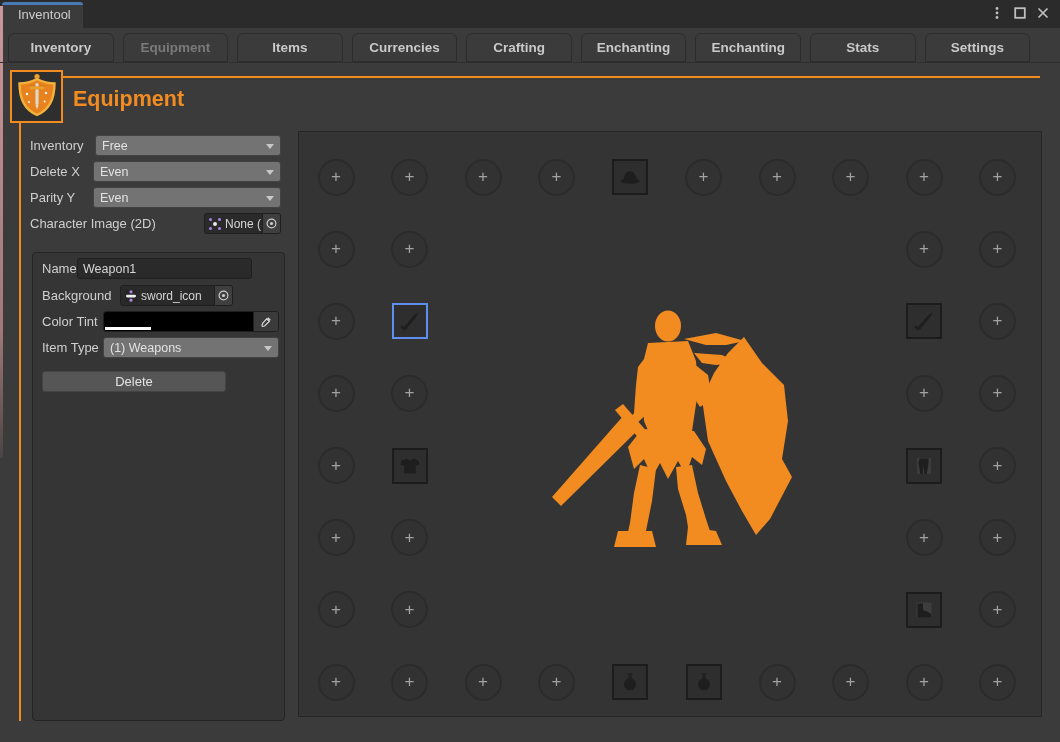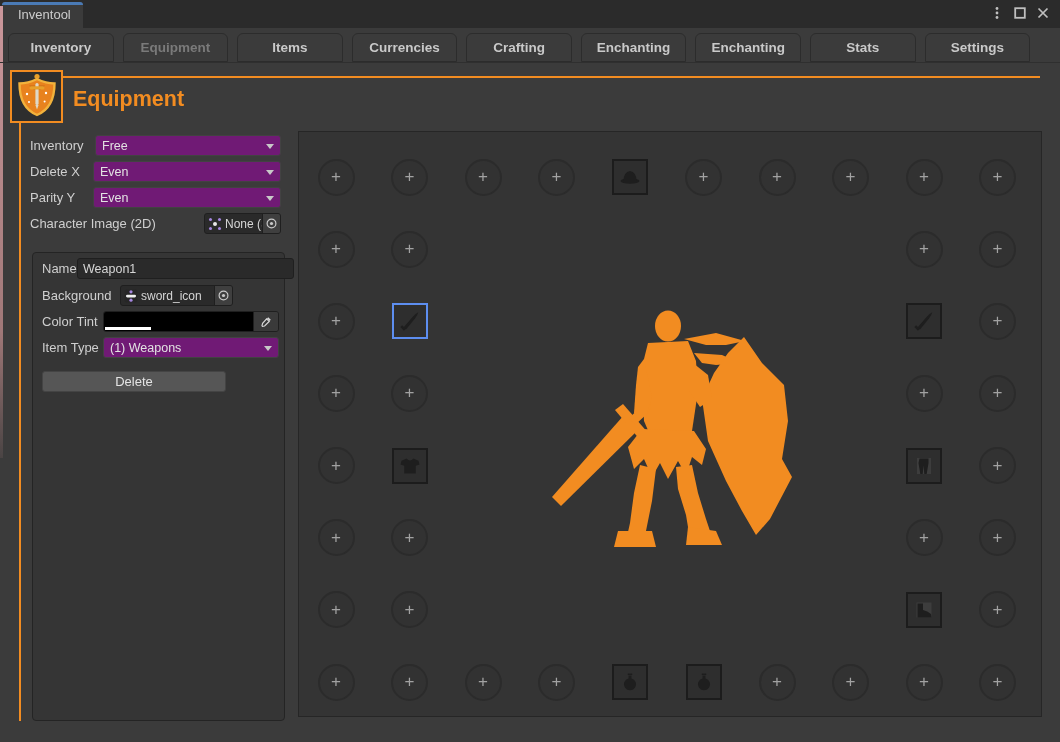--- a/index.html
+++ b/index.html
@@ -23,21 +23,21 @@
   .edge-artifact{position:absolute;left:0;top:6px;width:3px;height:452px;
     background:linear-gradient(#cb979b,#a07878 72%,#4a4444);}
   
   .logo-box{position:absolute;left:10px;top:70px;width:53px;height:53px;box-sizing:border-box;
     border:2px solid var(--accent);background:#2e2e2e;display:flex;align-items:center;justify-content:center;}
   .h-line{position:absolute;left:63px;top:76px;width:977px;height:2px;background:var(--accent);}
   .v-line{position:absolute;left:19px;top:122px;width:2px;height:599px;background:var(--accent);}
   .page-title{position:absolute;left:73px;top:87px;font-size:21.5px;font-weight:bold;color:var(--accent);}
   
   .flabel{position:absolute;font-size:13px;color:#cfcfcf;white-space:nowrap;}
-  .dropdown{position:absolute;height:21px;background:#701a75;border:1px solid #424242;border-radius:3px;
+  .dropdown{position:absolute;height:21px;background:#737373;border:1px solid #424242;border-radius:3px;
     box-sizing:border-box;color:#e2e2e2;font-size:12.5px;display:flex;align-items:center;padding:0 6px;}
   .dropdown .caret{position:absolute;right:6px;top:8px;width:0;height:0;
     border-left:4.5px solid transparent;border-right:4.5px solid transparent;border-top:5px solid #c8c8c8;}
   .textfield{position:absolute;height:21px;background:#2a2a2a;border:1px solid #1f1f1f;border-radius:3px;
     box-sizing:border-box;color:#d6d6d6;font-size:12.5px;display:flex;align-items:center;padding:0 5px;}
   .objfield{position:absolute;height:21px;background:#2a2a2a;border:1px solid #1f1f1f;border-radius:3px;
     box-sizing:border-box;color:#d6d6d6;font-size:12px;display:flex;align-items:center;overflow:hidden;}
   .objfield .thumb{flex:0 0 14px;height:14px;margin:0 3px 0 3px;position:relative;}
   .objfield .oftext{flex:1;white-space:nowrap;overflow:hidden;}
   .objfield .picker{flex:0 0 17px;height:100%;background:#3f3f3f;border-left:1px solid #1f1f1f;
@@ -166,21 +166,21 @@
       <svg width="11" height="11" viewBox="0 0 11 11">
           <circle cx="5.5" cy="5.5" r="4.4" fill="none" stroke="#c9c9c9" stroke-width="1.2"></circle>
           <circle cx="5.5" cy="5.5" r="1.6" fill="#c9c9c9"></circle>
         </svg>
     </span>
   </div>
 
   <div class="groupbox"></div>
 
   <div class="flabel" style="left:42px;top:261px">Name</div>
-  <div class="textfield" style="left:77px;top:258px;width:217px">
+  <div class="textfield" style="left:77px;top:258px;width:175px">
     <span>Weapon1</span>
   </div>
 
   <div class="flabel" style="left:42px;top:288px">Background</div>
   <div class="objfield" style="left:120px;top:285px;width:113px">
     <span class="thumb">
       <svg width="14" height="14" viewBox="0 0 14 14">
         <rect x="0.5" y="0.5" width="13" height="13" rx="2" fill="#262626"></rect>
         <circle cx="7" cy="2.8" r="1.6" fill="#a586e0"></circle>
           <circle cx="7" cy="11.2" r="1.6" fill="#a586e0"></circle>

